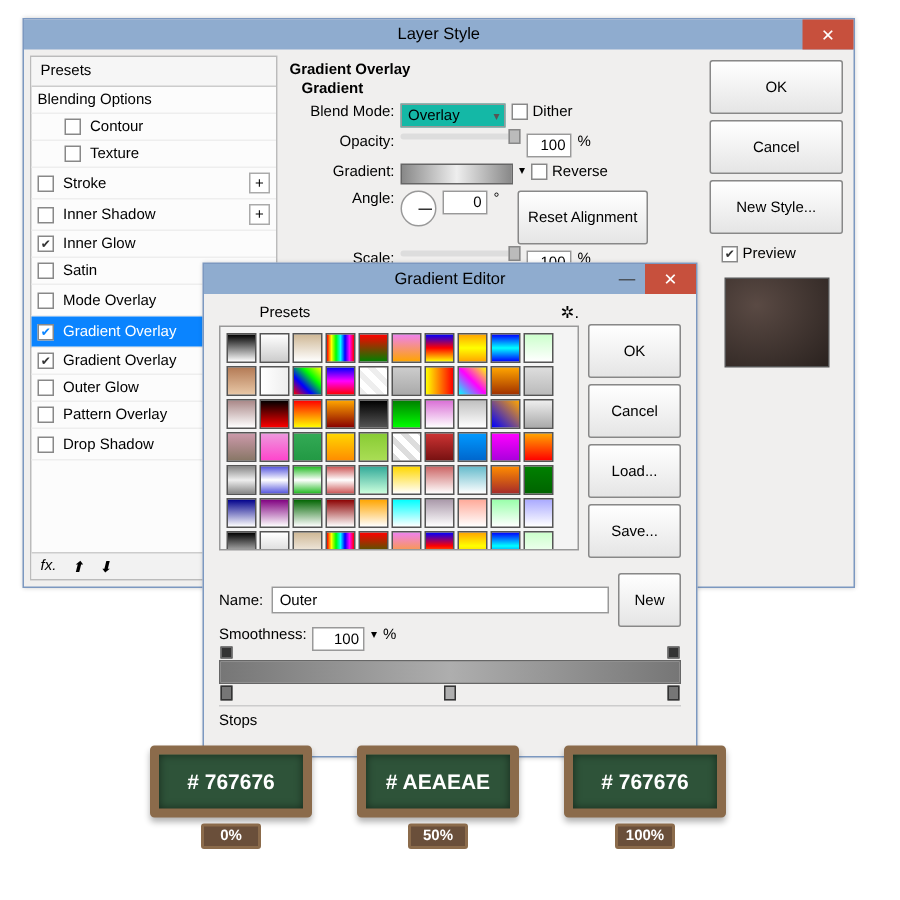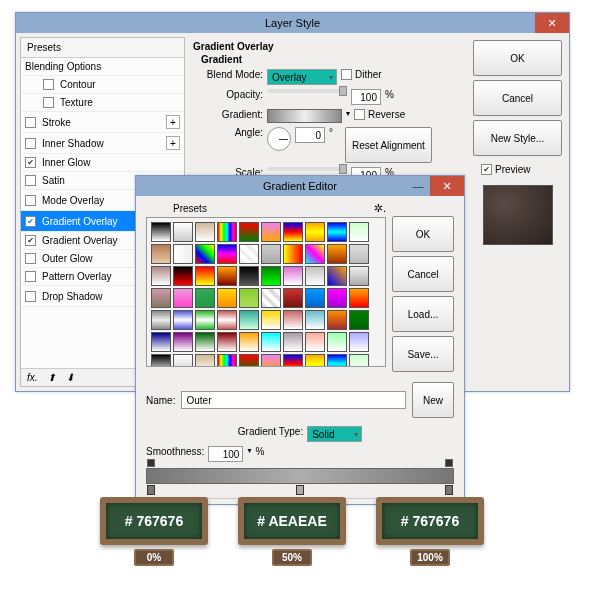--- a/index.html
+++ b/index.html
@@ -348,26 +348,20 @@
     <div class="ge-mid">
       <div class="name-row">
         <span>Name:</span>
         <div class="name-input">
             <span>Outer</span>
           </div>
         <div class="btn" style="width:42px">
             <span>New</span>
           </div>
       </div>
-      <div class="form-row" style="margin-top:8px;justify-content:center">
-        <span>Gradient Type:</span>
-        <div class="sel" style="width:55px">
-            <span>Solid</span>
-          </div>
-      </div>
       <div class="form-row">
         <span>Smoothness:</span>
         <div class="num-input" style="width:35px">
             <span>100</span>
           </div>
         <span style="font-size:8px">▾</span>
         <span>%</span>
       </div>
       <div class="ge-grad-bar">
         <div class="grad-bar">

